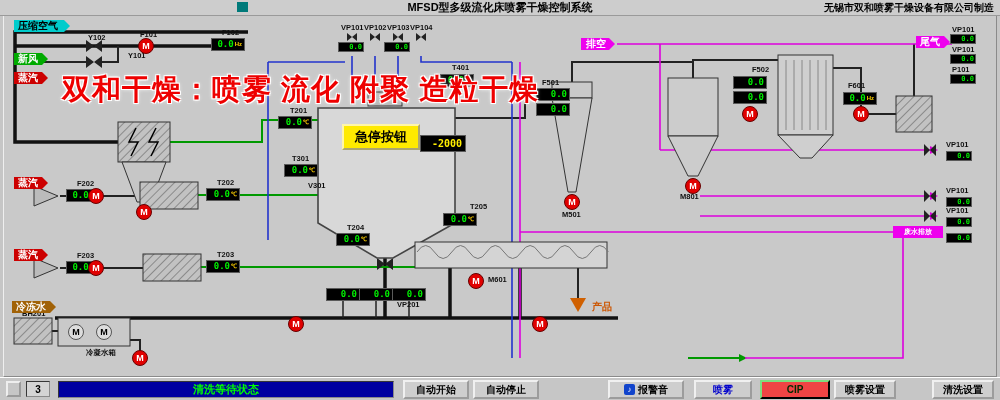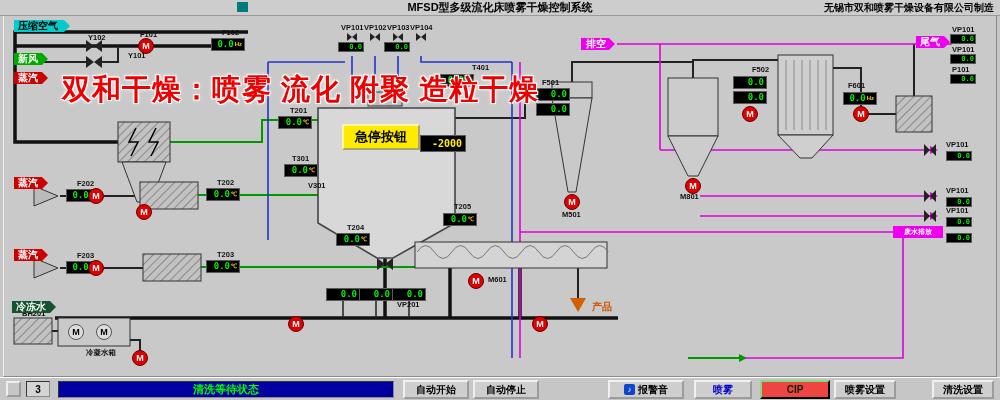--- a/index.html
+++ b/index.html
@@ -211,28 +211,28 @@
   <div class="bigdisp">-2000</div>
   <div class="watermark">双和干燥：喷雾 流化 附聚 造粒干燥</div>
 <div class="lbl" style="left: 88px; top: 34px;">Y102</div>
     <div class="lbl" style="left: 88px; top: 52px; margin-left: 40px;">Y101</div>
     <div class="lbl" style="left: 140px; top: 31px;">F101</div>
     <div class="lbl" style="left: 222px; top: 29px;">F102</div>
     <div class="lbl" style="left: 341px; top: 24px;">VP101</div>
     <div class="lbl" style="left: 364px; top: 24px;">VP102</div>
     <div class="lbl" style="left: 387px; top: 24px;">VP103</div>
     <div class="lbl" style="left: 410px; top: 24px;">VP104</div>
-    <div class="lbl" style="left: 472px; top: 64px;">T401</div>
+    <div class="lbl" style="left: 452px; top: 64px;">T401</div>
     <div class="lbl" style="left: 290px; top: 107px;">T201</div>
     <div class="lbl" style="left: 292px; top: 155px;">T301</div>
     <div class="lbl" style="left: 308px; top: 182px;">V301</div>
     <div class="lbl" style="left: 217px; top: 179px;">T202</div>
     <div class="lbl" style="left: 217px; top: 251px;">T203</div>
     <div class="lbl" style="left: 347px; top: 224px;">T204</div>
-    <div class="lbl" style="left: 454px; top: 203px;">T205</div>
+    <div class="lbl" style="left: 454px; top: 203px; padding-left: 16px;">T205</div>
     <div class="lbl" style="left: 77px; top: 180px;">F202</div>
     <div class="lbl" style="left: 77px; top: 252px;">F203</div>
     <div class="lbl" style="left: 397px; top: 301px;">VP201</div>
     <div class="lbl" style="left: 488px; top: 276px;">M601</div>
     <div class="lbl" style="left: 562px; top: 211px;">M501</div>
     <div class="lbl" style="left: 680px; top: 193px;">M801</div>
     <div class="lbl" style="left: 542px; top: 79px;">F501</div>
     <div class="lbl" style="left: 752px; top: 66px;">F502</div>
     <div class="lbl" style="left: 848px; top: 82px;">F601</div>
     <div class="lbl" style="left: 22px; top: 310px;">BH201</div>
@@ -334,21 +334,21 @@
       <span class="val">0.0</span>
     </div>
     <div class="disp small" style="left: 946px; top: 233px;">
       <span class="val">0.0</span>
     </div>
     <div class="tag" style="left: 14px; top: 20px; width: 56px; background: rgb(0, 204, 204); color: rgb(0, 0, 0);">压缩空气</div>
     <div class="tag" style="left: 14px; top: 53px; width: 34px; background: rgb(0, 170, 0); color: rgb(255, 255, 255);">新风</div>
     <div class="tag" style="left: 14px; top: 72px; width: 34px; background: rgb(204, 0, 0); color: rgb(255, 255, 255);">蒸汽</div>
     <div class="tag" style="left: 14px; top: 177px; width: 34px; background: rgb(204, 0, 0); color: rgb(255, 255, 255);">蒸汽</div>
     <div class="tag" style="left: 14px; top: 249px; width: 34px; background: rgb(204, 0, 0); color: rgb(255, 255, 255);">蒸汽</div>
-    <div class="tag" style="left: 12px; top: 301px; width: 44px; background: #14532d; color: rgb(255, 255, 255);">冷冻水</div>
+    <div class="tag" style="left: 12px; top: 301px; width: 44px; background: #a16207; color: rgb(255, 255, 255);">冷冻水</div>
     <div class="tag" style="left: 581px; top: 38px; width: 34px; background: rgb(238, 0, 238); color: rgb(255, 255, 255); text-align: right;">排空</div>
     <div class="tag" style="left: 916px; top: 36px; width: 34px; background: rgb(238, 0, 238); color: rgb(255, 255, 255);">尾气</div>
     <div class="tag rect" style="left: 893px; top: 226px; width: 50px; background: rgb(238, 0, 238); color: rgb(255, 255, 255);">废水排放</div>
     <div class="motor" style="left: 88px; top: 188px;">M</div>
     <div class="motor" style="left: 88px; top: 260px;">M</div>
     <div class="motor" style="left: 136px; top: 204px;">M</div>
     <div class="motor" style="left: 138px; top: 38px;">M</div>
     <div class="motor" style="left: 564px; top: 194px;">M</div>
     <div class="motor" style="left: 685px; top: 178px;">M</div>
     <div class="motor" style="left: 742px; top: 106px;">M</div>

